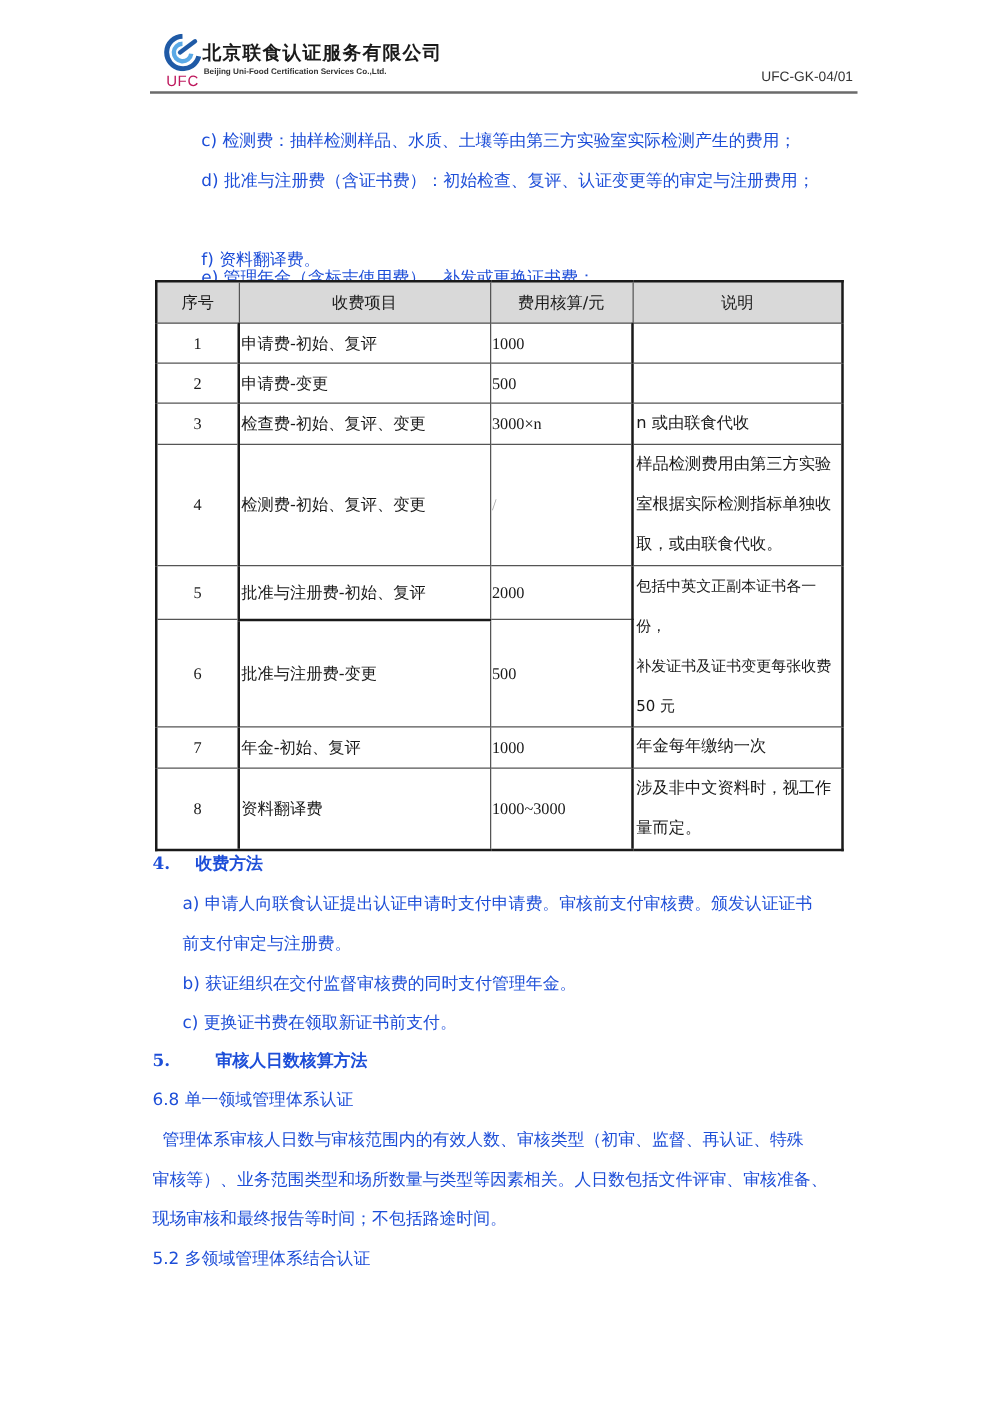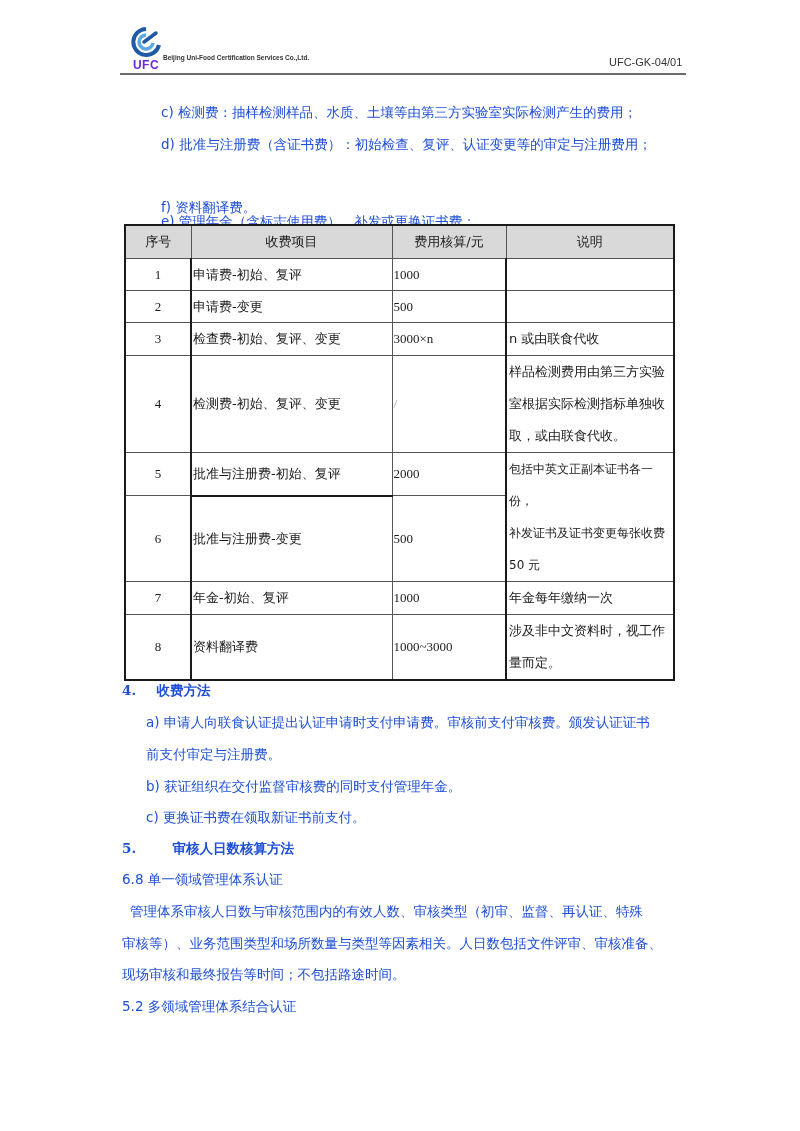--- a/index.html
+++ b/index.html
@@ -6,22 +6,22 @@
   body {
     width: 800px; height: 1131px; position: relative; overflow: hidden;
     font-family: "DejaVu Sans", "Liberation Sans", sans-serif;
     color: #1a1a1a;
   }
   .header { position: absolute; left: 0; top: 0; width: 800px; height: 80px; }
   .logo { position: absolute; left: 126px; top: 27px; width: 40px; height: 46px; }
   .logo-mark { position: absolute; left: 4px; top: 0; width: 32px; height: 30px; }
   .logo-text {
     position: absolute; left: 0; top: 31px; width: 40px; text-align: center;
-    font-family: "Liberation Sans", sans-serif; font-weight: bold; font-size: 12px;
-    color: #6d28d9; letter-spacing: 0.5px;
+    font-family: "Liberation Sans", sans-serif; font-weight: normal; font-size: 12px;
+    color: #be185d; letter-spacing: 0.5px;
   }
   .company-cn {
     position: absolute; left: 162px; top: 33px;
     font-size: 15px; font-weight: bold; color: #1a1a1a; letter-spacing: 1px;
   }
   .company-en {
     position: absolute; left: 163px; top: 54px;
     font-family: "Liberation Sans", sans-serif; font-size: 6.5px; font-weight: bold; color: #333;
   }
   .header-rule { position: absolute; left: 120px; top: 73px; width: 566px; height: 2px; background: #6b6b6b; }
@@ -59,20 +59,21 @@
 
 <div class="header">
   <div class="logo">
     <svg class="logo-mark" viewBox="0 0 32 30">
       <path d="M16 2 A13 13 0 1 0 29 18" fill="none" stroke="#1f5aa6" stroke-width="4"></path>
       <path d="M16 8 A7 7 0 1 0 23 16" fill="none" stroke="#5aa9e6" stroke-width="3.5"></path>
       <path d="M14 15 L26 6" stroke="#1f5aa6" stroke-width="3.5" stroke-linecap="round"></path>
     </svg>
     <div class="logo-text">UFC</div>
   </div>
+  <div class="company-cn">北京联食认证服务有限公司</div>
   <div class="company-en">Beijing Uni-Food Certification Services Co.,Ltd.</div>
   <div class="doc-code">UFC-GK-04/01</div>
   <div class="header-rule"></div>
 </div>
 
 <div class="line" style="left:161px; top:104px;">c) 检测费：抽样检测样品、水质、土壤等由第三方实验室实际检测产生的费用；</div>
 <div class="line" style="left:161px; top:136px;">d) 批准与注册费（含证书费）：初始检查、复评、认证变更等的审定与注册费用；</div>
 <div class="line" style="left:161px; top:168px;margin-top:45px;">e) 管理年金（含标志使用费）、补发或更换证书费；</div>
 <div class="line" style="left:161px; top:199px;">f) 资料翻译费。</div>
 

